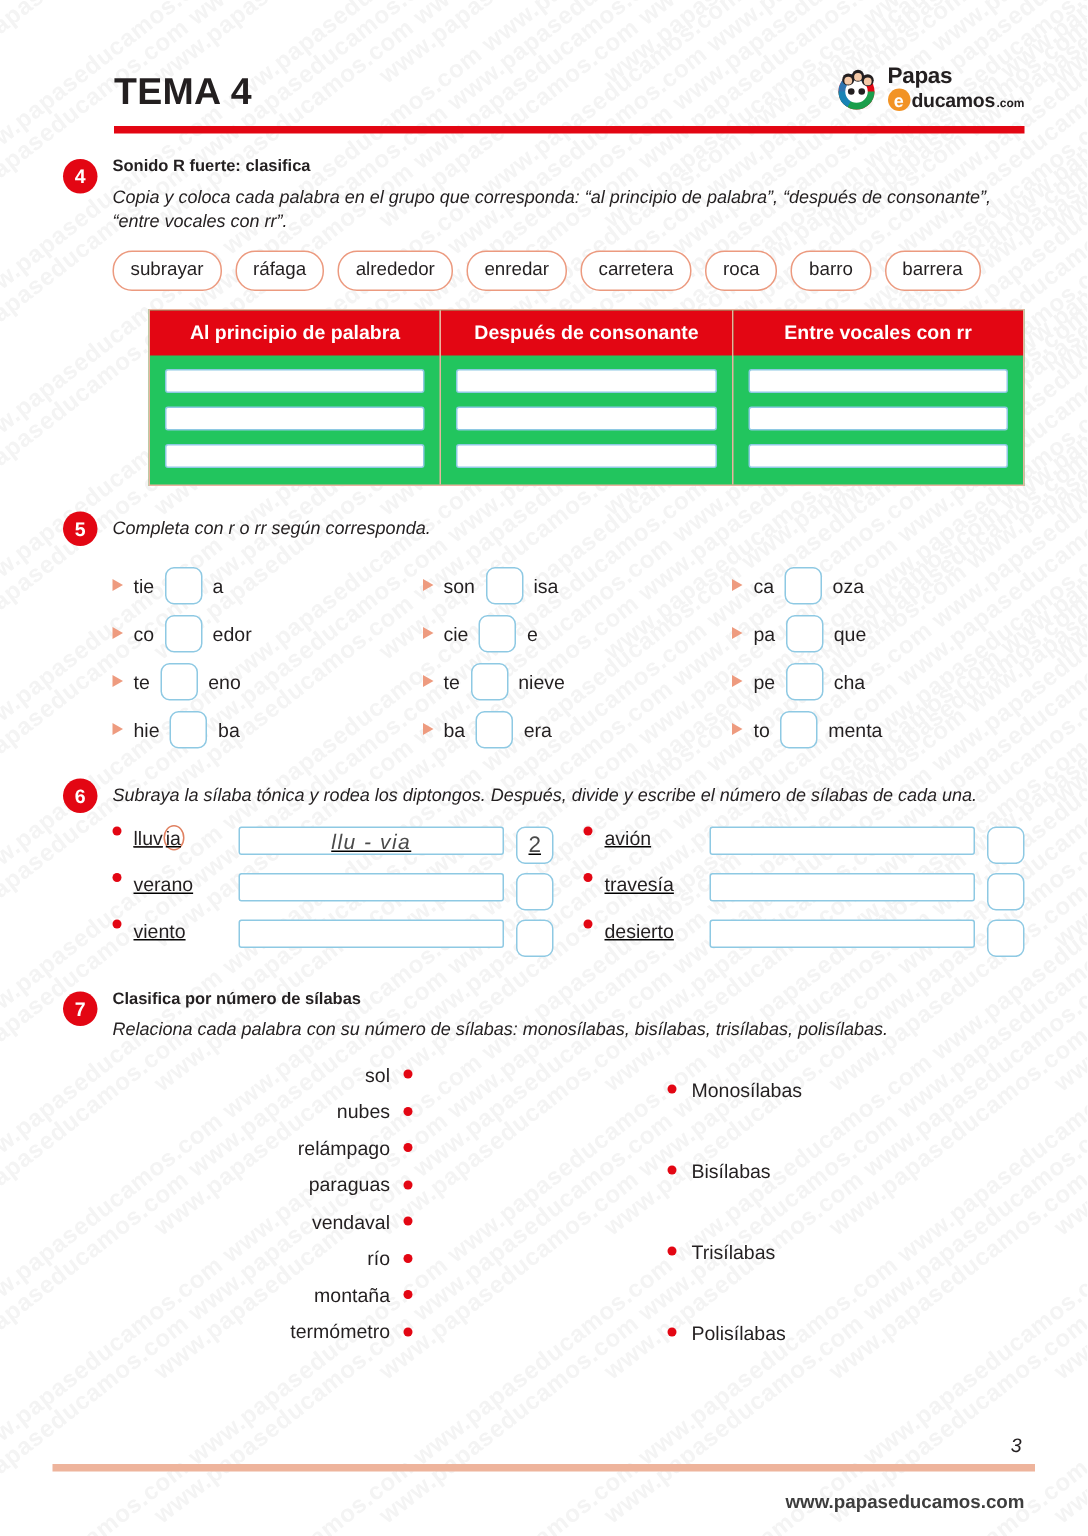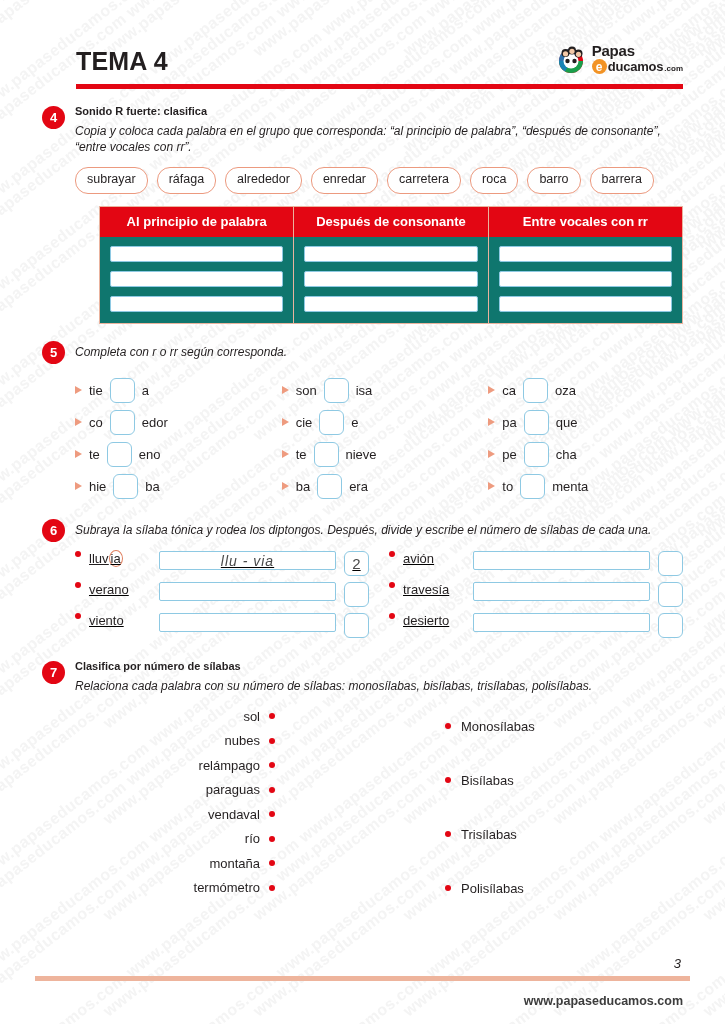--- a/index.html
+++ b/index.html
@@ -155,21 +155,21 @@
     background: #fff;
     white-space: nowrap;
     line-height: 1.1;
   }
 
   
   #class-table {
     margin-top: 12px;
     border: 1.5px solid #eab39e;
     display: flex;
-    background: #0f766e;
+    background: #22c55e;
     margin-left: 24px;
   }
   .ct-col { flex: 1; }
   .ct-col + .ct-col { border-left: 1.5px solid #eab39e; }
   .ct-head {
     background: #e30613;
     color: #fff;
     font-size: 13px;
     font-weight: 700;
     text-align: center;

